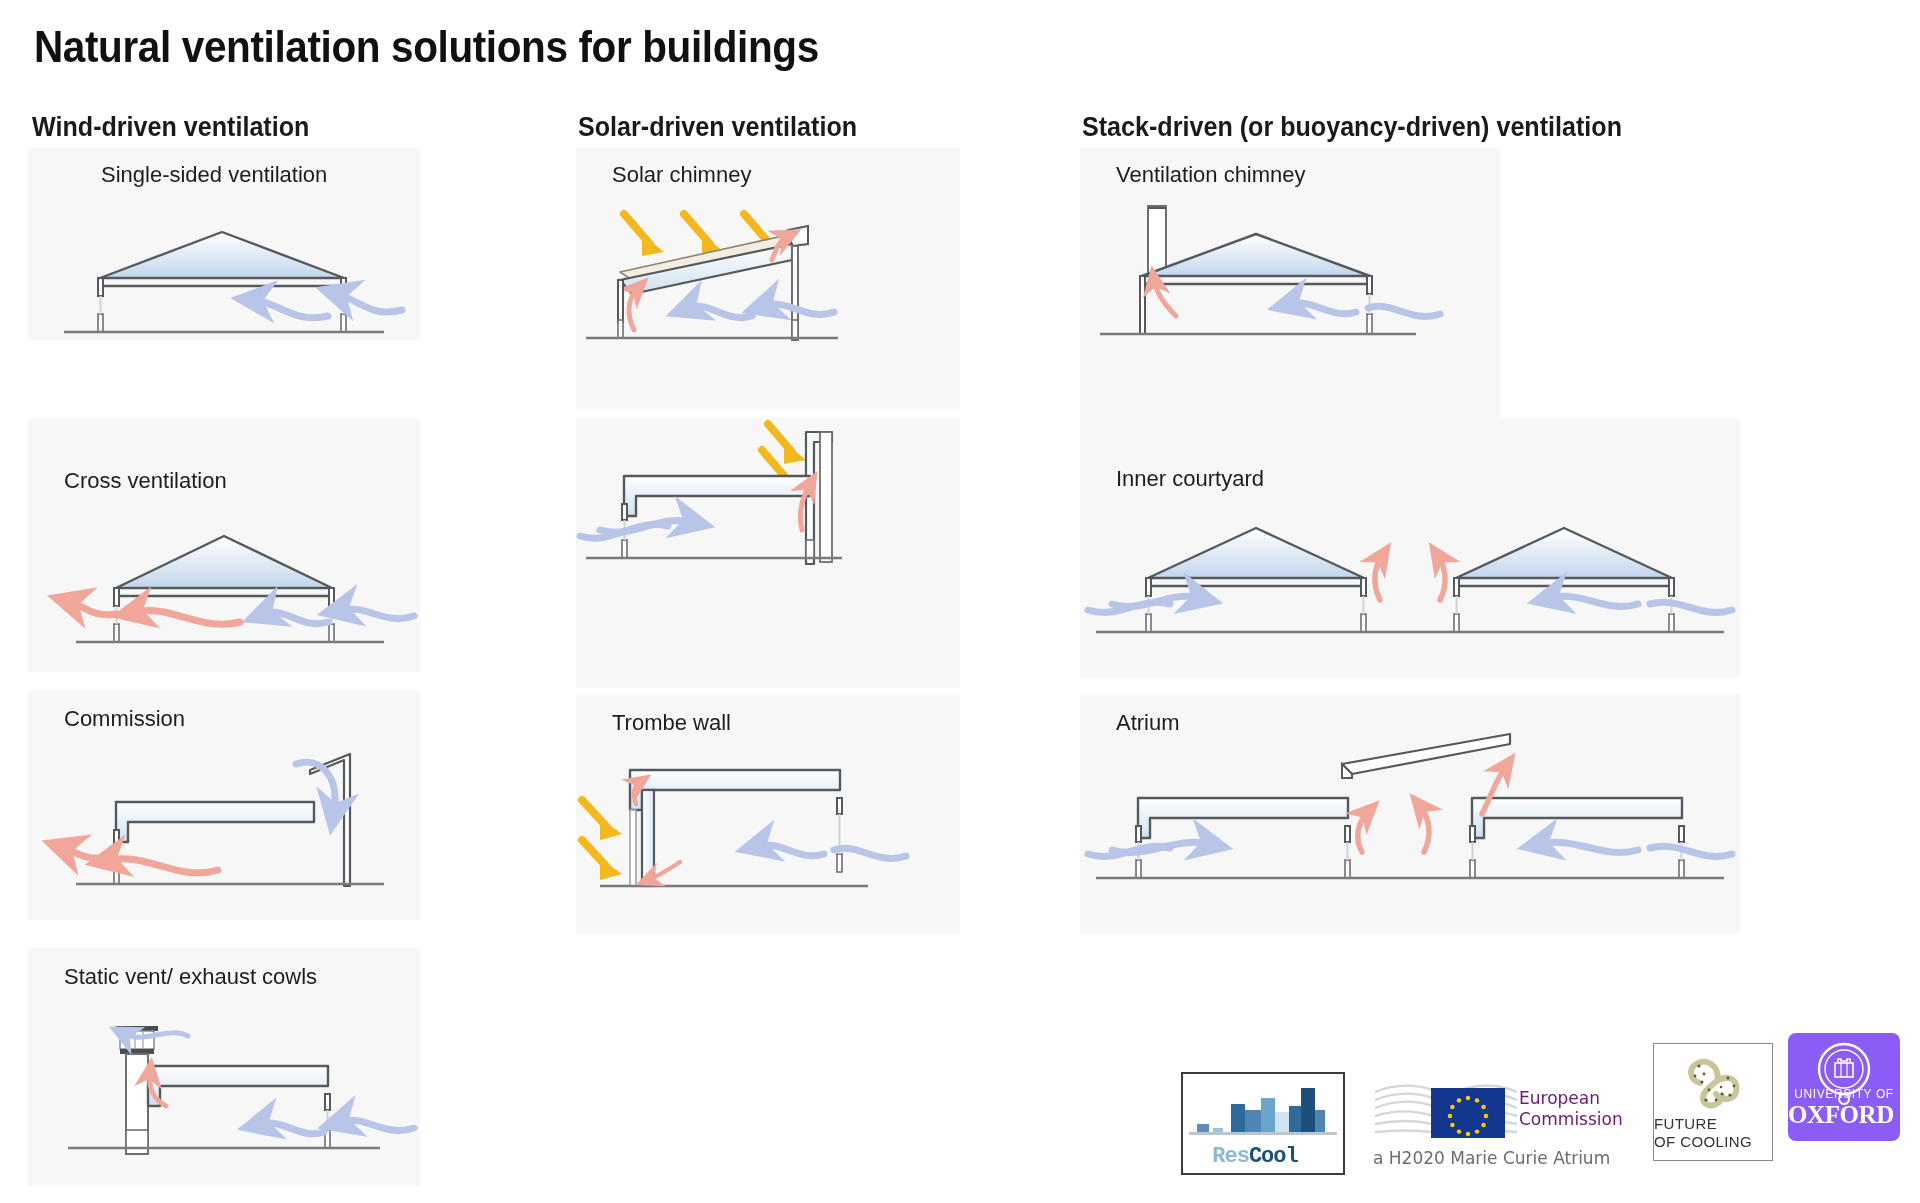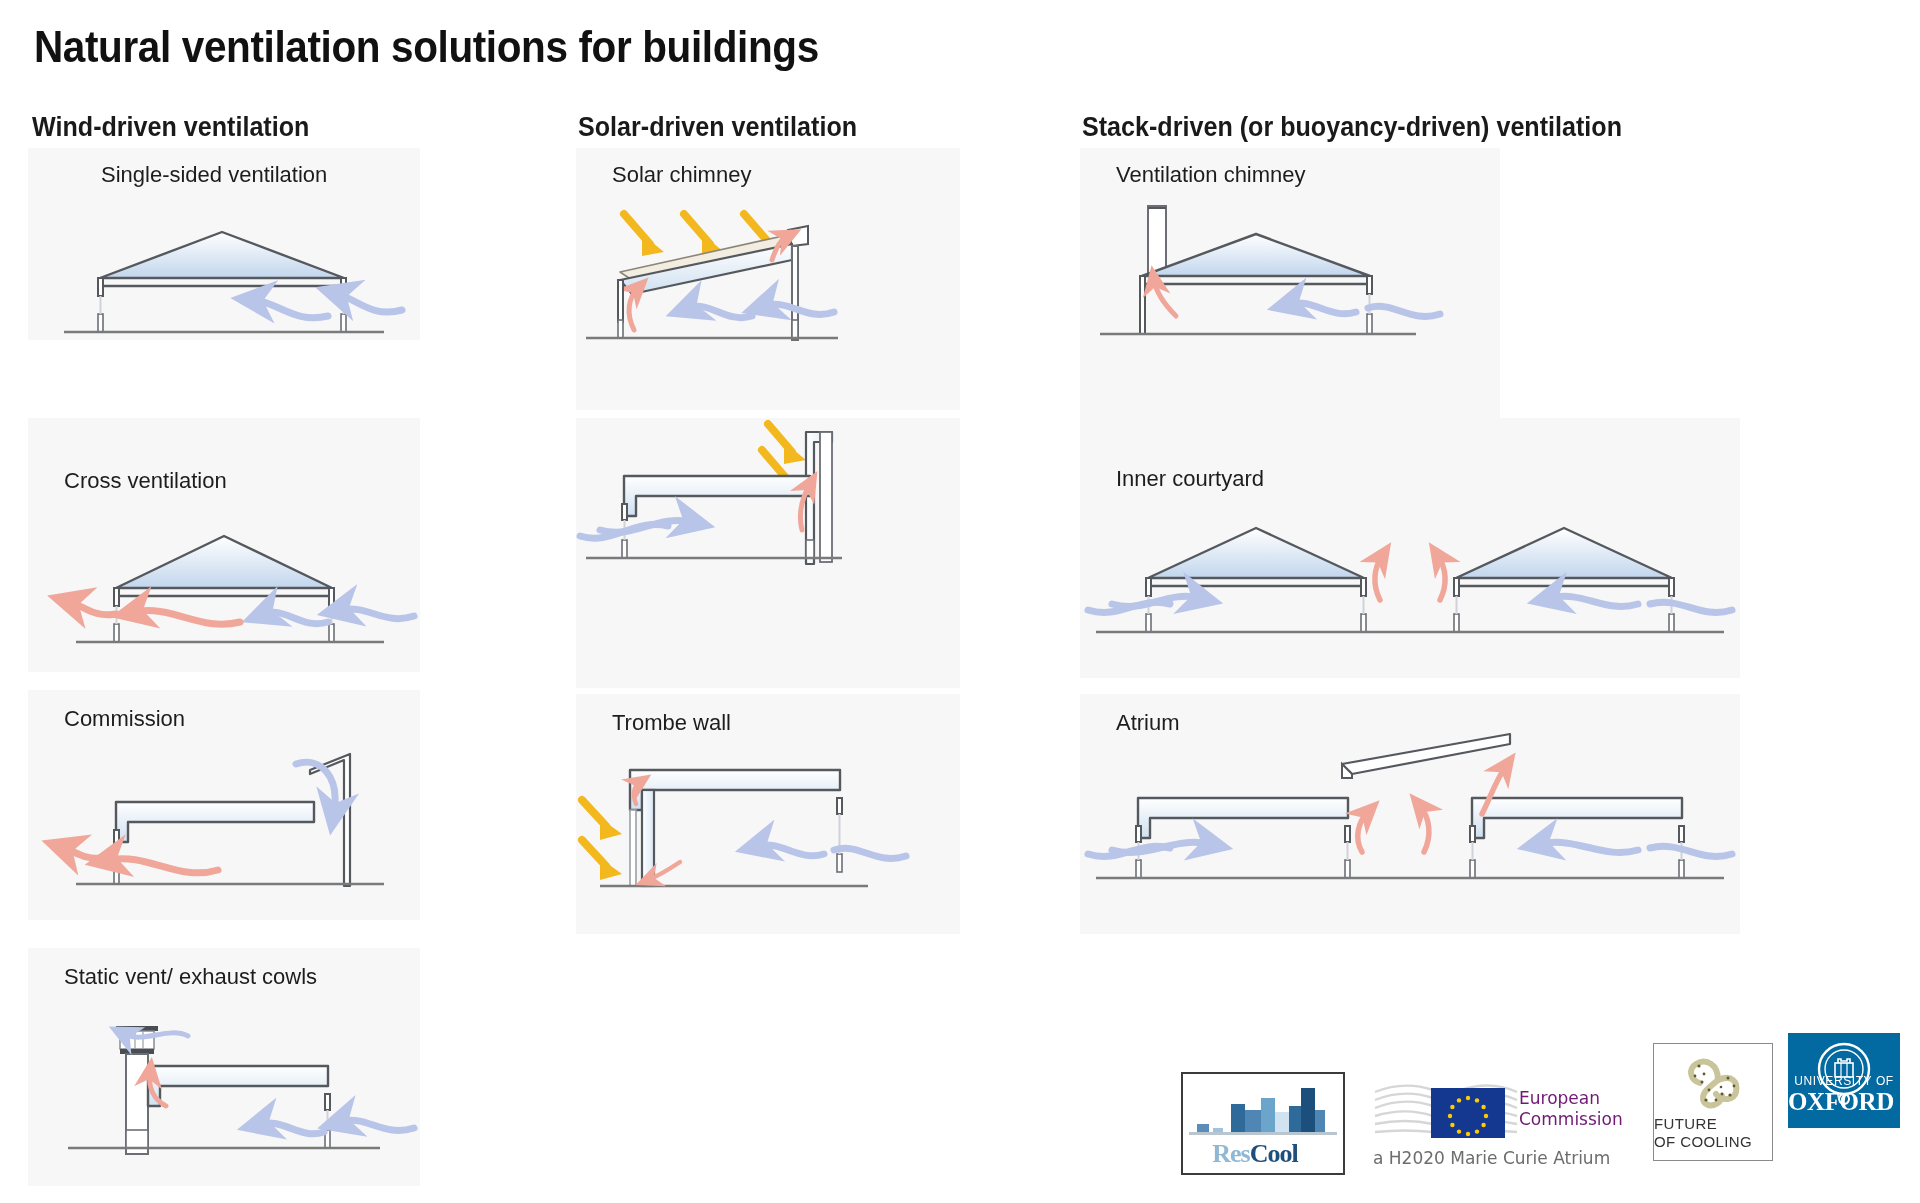--- a/index.html
+++ b/index.html
@@ -59,23 +59,23 @@
     left: 6px; top: 47px;
     width: 164px; height: 103px;
     border: 2px solid #3b3b3b;
     background: #ffffff;
     box-sizing: border-box;
   }
   .rescool-word {
     position: absolute;
     left: 0; right: 16px; bottom: 4px;
     text-align: center;
-    font-size: 26px;
+    font-size: 22px;
     font-weight: bold;
-    font-family: Liberation Serif, serif;
+    font-family: Liberation Mono, monospace;
     letter-spacing: -1px;
   }
   .rc-res { color: #8fb8d4; }
   .rc-cool { color: #1d4f7c; }
 
   .ec-block { position: absolute; left: 196px; top: 47px; width: 270px; height: 103px; }
   .ec-flag {
     position: absolute; left: 60px; top: 16px;
     width: 74px; height: 50px;
     background: #14388f;
@@ -104,22 +104,23 @@
   .foc-text {
     position: absolute; left: 0; right: 0; bottom: 9px;
     font-size: 15px; line-height: 18px;
     color: #333333;
     letter-spacing: 0.4px;
   }
 
   .ox-frame {
     position: absolute;
     left: 613px; top: 8px;
-    width: 112px; height: 95px;
-    background: #0369a1;
+    width: 112px; height: 108px;
+    background: #8b5cf6;
+    border-radius: 8px;
   }
   .ox-uni {
     position: absolute; left: 0; right: 0; bottom: 40px;
     text-align: center; color: #ffffff;
     font-size: 12px; letter-spacing: 0.6px;
   }
   .ox-name {
     position: absolute; left: 0; right: 0; bottom: 12px;
     text-align: left; color: #ffffff;
     font-size: 25px; font-weight: bold;

